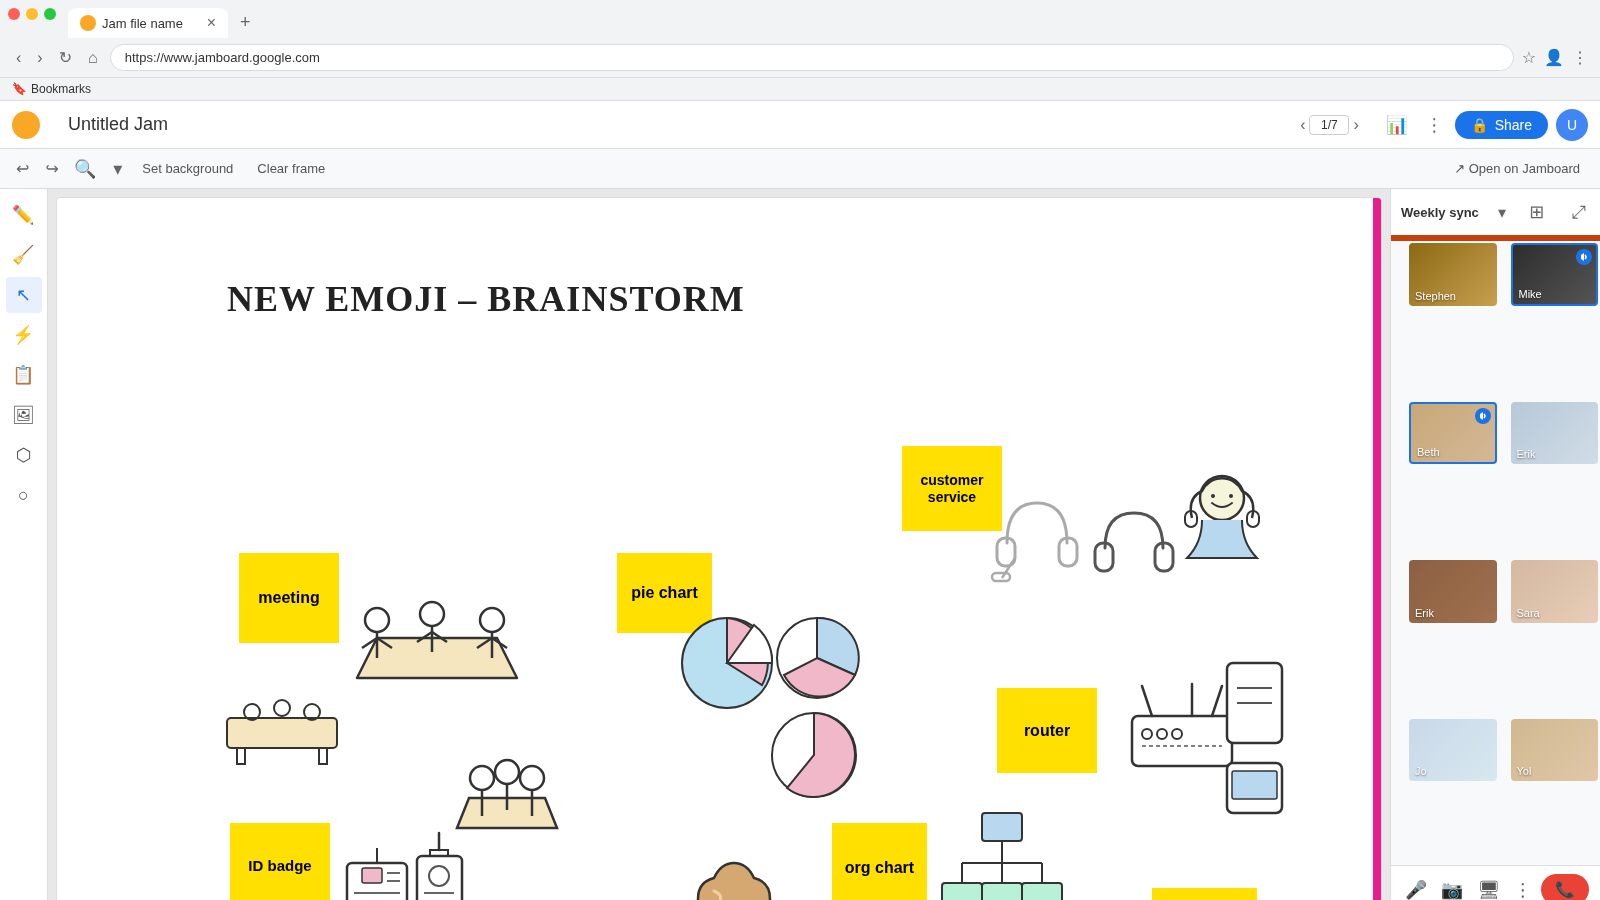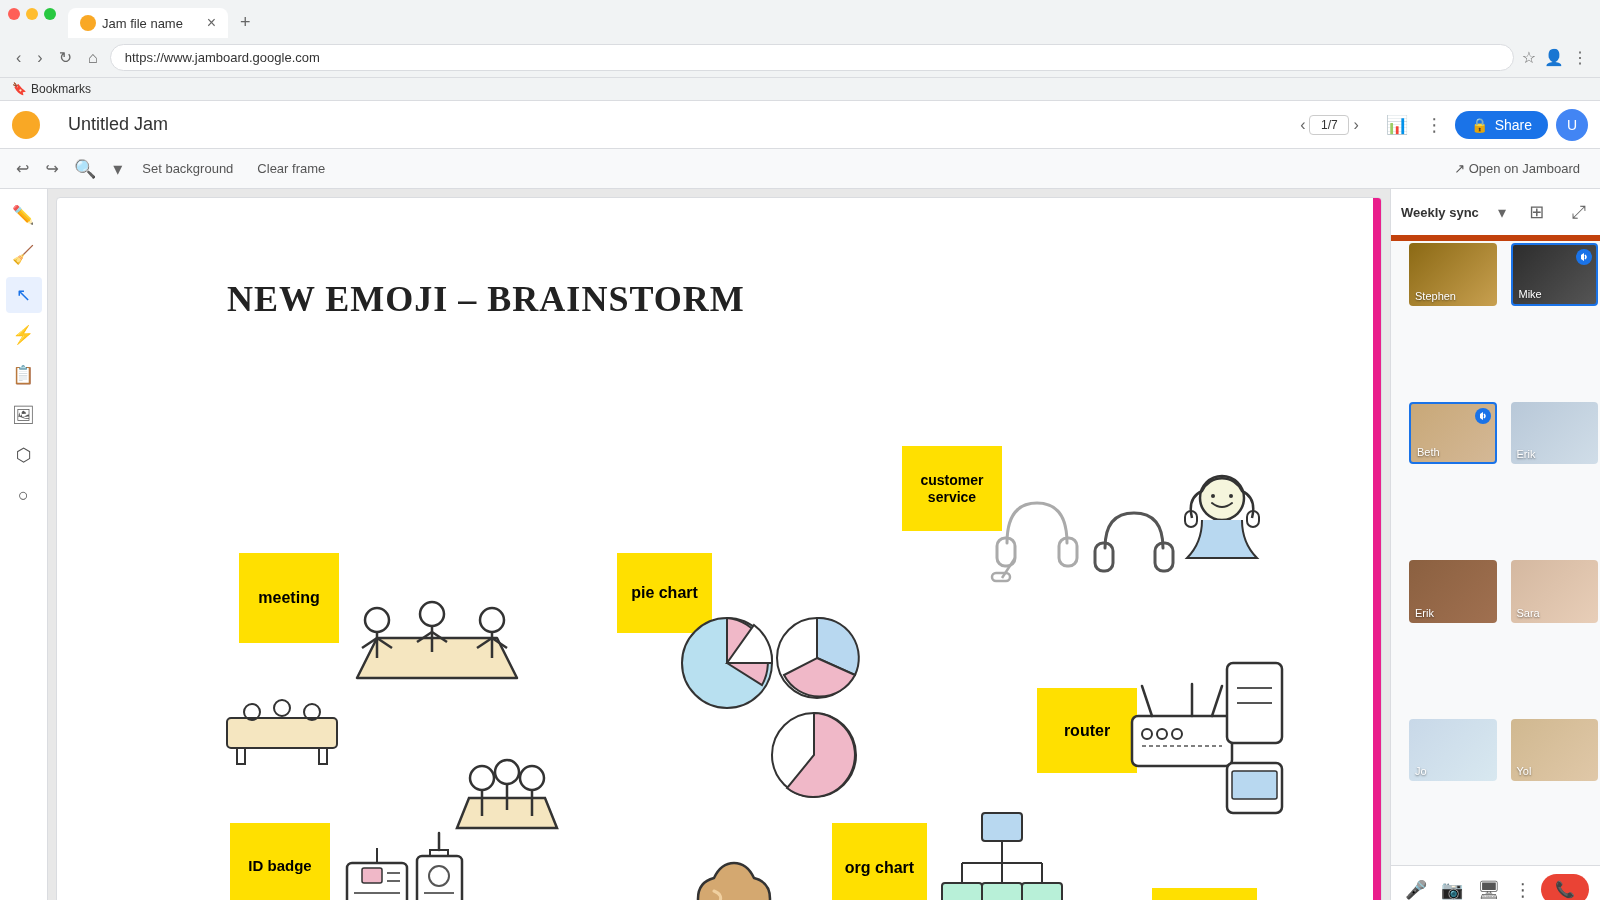--- a/index.html
+++ b/index.html
@@ -170,21 +170,21 @@
 
     <div class="canvas-area">
 
       <div class="pink-bar"></div>
 
       <div class="canvas-title">NEW EMOJI – BRAINSTORM</div>
 
       <div class="sticky-note" style="left:182px; top:355px; width:100px; height:90px; font-size:16px;">meeting</div>
       <div class="sticky-note" style="left:560px; top:355px; width:95px; height:80px; font-size:16px;">pie chart</div>
       <div class="sticky-note" style="left:845px; top:248px; width:100px; height:85px; font-size:14px;">customer service</div>
-      <div class="sticky-note" style="left:980px; top:490px; width:100px; height:85px; font-size:16px;">router</div>
+      <div class="sticky-note" style="left:940px; top:490px; width:100px; height:85px; font-size:16px;">router</div>
       <div class="sticky-note" style="left:775px; top:625px; width:95px; height:90px; font-size:16px;">org chart</div>
       <div class="sticky-note" style="left:173px; top:625px; width:100px; height:85px; font-size:15px;">ID badge</div>
 
       <div class="sticky-note" style="left:1095px; top:690px; width:105px; height:80px; font-size:15px;">sticky note</div>
 
       <svg class="sketch-svg" style="left:270px; top:370px; width:220px; height:160px;" viewBox="0 0 220 160">
 
         <polygon points="30,110 190,110 170,70 50,70" fill="#f5e6c0" stroke="#333" stroke-width="2.5" stroke-linejoin="round"></polygon>
 
         <circle cx="50" cy="52" r="12" fill="none" stroke="#333" stroke-width="2.5"></circle>

